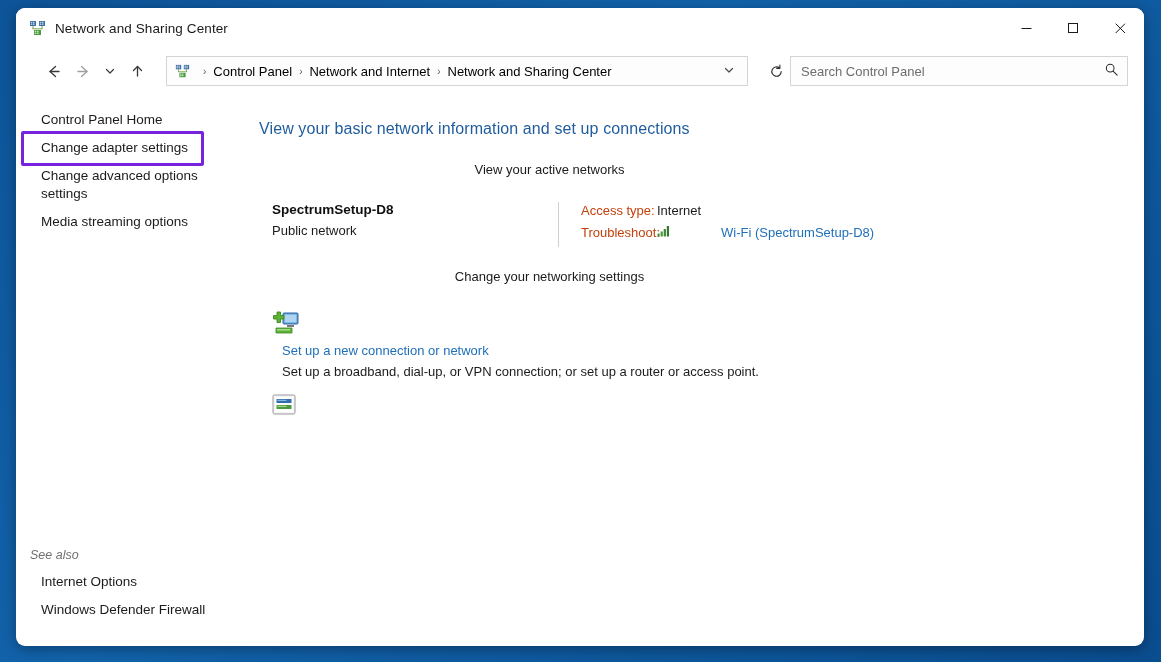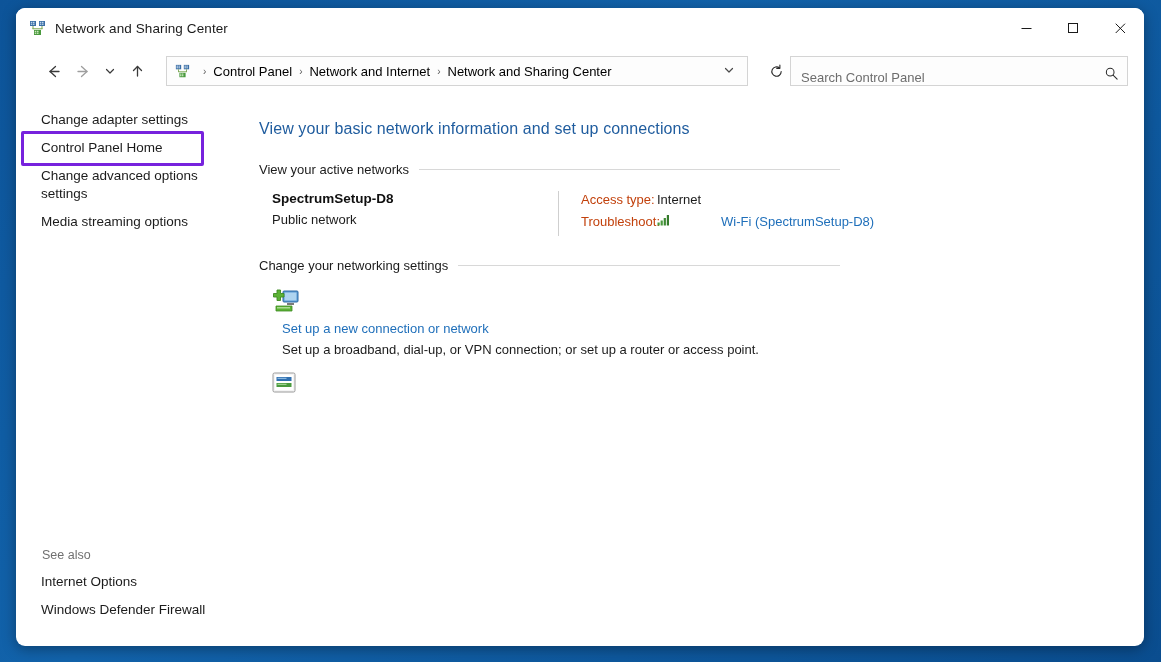--- a/index.html
+++ b/index.html
@@ -128,21 +128,21 @@
     color: #2b2b2b;
     flex: 0 0 auto;
     cursor: default;
   }
   .search-box {
     width: 338px;
     height: 30px;
     border: 1px solid #d4d4d4;
     background: #fdfdfd;
     display: flex;
-    align-items: flex-end;
+    align-items: center;
     padding: 0 8px 0 10px;
     flex: 0 0 auto;
   }
   .search-input {
     flex: 1 1 auto;
     border: none;
     outline: none;
     background: transparent;
     font-family: "Liberation Sans", sans-serif;
     font-size: 13px;
@@ -187,41 +187,43 @@
     pointer-events: none;
   }
 
   .see-also {
     margin-top: auto;
     padding-bottom: 22px;
   }
   .see-also-title {
     font-size: 12.5px;
     color: #707070;
-    padding: 4px 0 6px 26px;
+    padding: 4px 0 6px 14px;
+    font-style: italic;
   }
 
   
   .main {
     flex: 1 1 auto;
     padding: 26px 0 0 21px;
     min-width: 0;
   }
   .page-title {
     font-size: 16px;
     color: #1f5c9e;
     margin-bottom: 24px;
     letter-spacing: 0.1px;
   }
   .section-head {
     display: flex;
     align-items: center;
     gap: 10px;
     width: 581px;
     margin-bottom: 14px;
+    flex-direction: column;
   }
   .section-head span {
     font-size: 13px;
     color: #1b1b1b;
     white-space: nowrap;
   }
   .section-head .rule {
     flex: 1 1 auto;
     height: 1px;
     background: #d8d8d8;
@@ -387,22 +389,22 @@
           <circle cx="6.6" cy="6.6" r="4.1" fill="none" stroke="#2b2b2b" stroke-width="1.1"></circle>
           <line x1="9.7" y1="9.7" x2="14" y2="14" stroke="#2b2b2b" stroke-width="1.1" stroke-linecap="round"></line>
         </svg>
       </span>
     </div>
   </div>
 
   <div class="content">
 
     <div class="sidebar">
+      <div class="side-link">Control Panel Home</div>
       <div class="side-link">Change adapter settings</div>
-      <div class="side-link">Control Panel Home</div>
       <div class="side-link multi">Change advanced options settings</div>
       <div class="side-link">Media streaming options</div>
 
       <div class="highlight-box"></div>
 
       <div class="see-also">
         <div class="see-also-title">See also</div>
         <div class="side-link">Internet Options</div>
         <div class="side-link">Windows Defender Firewall</div>
       </div>

